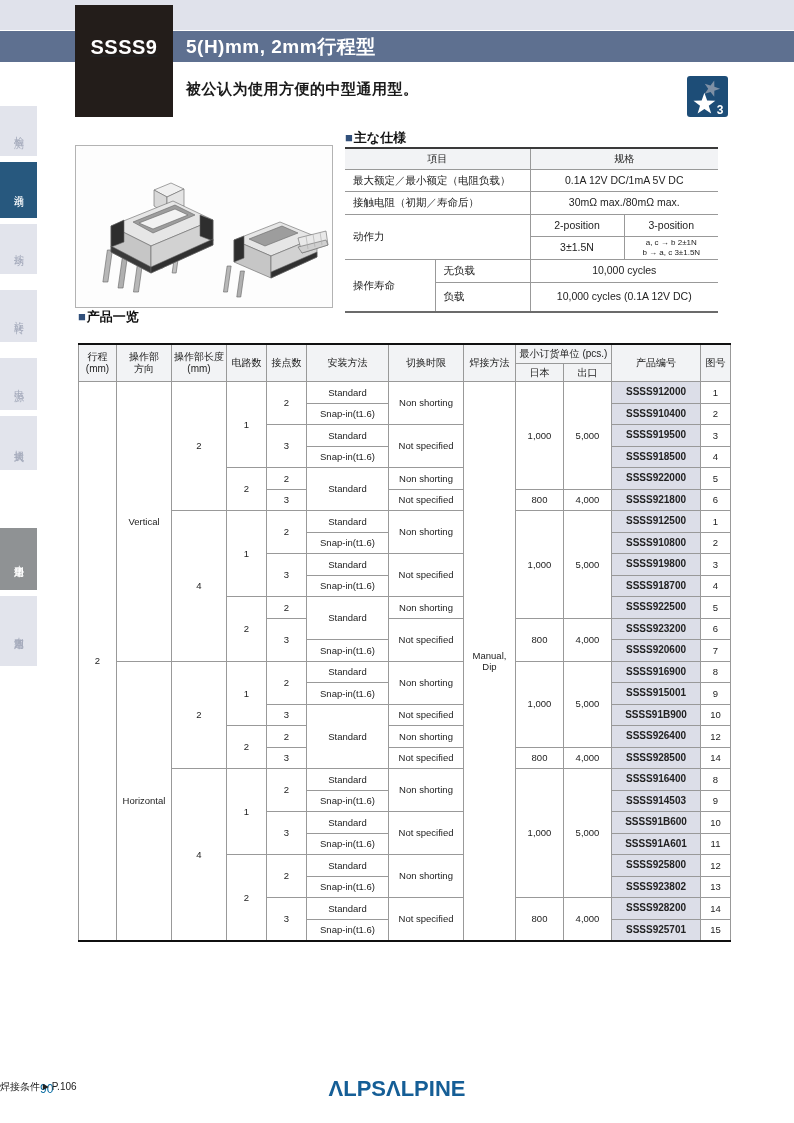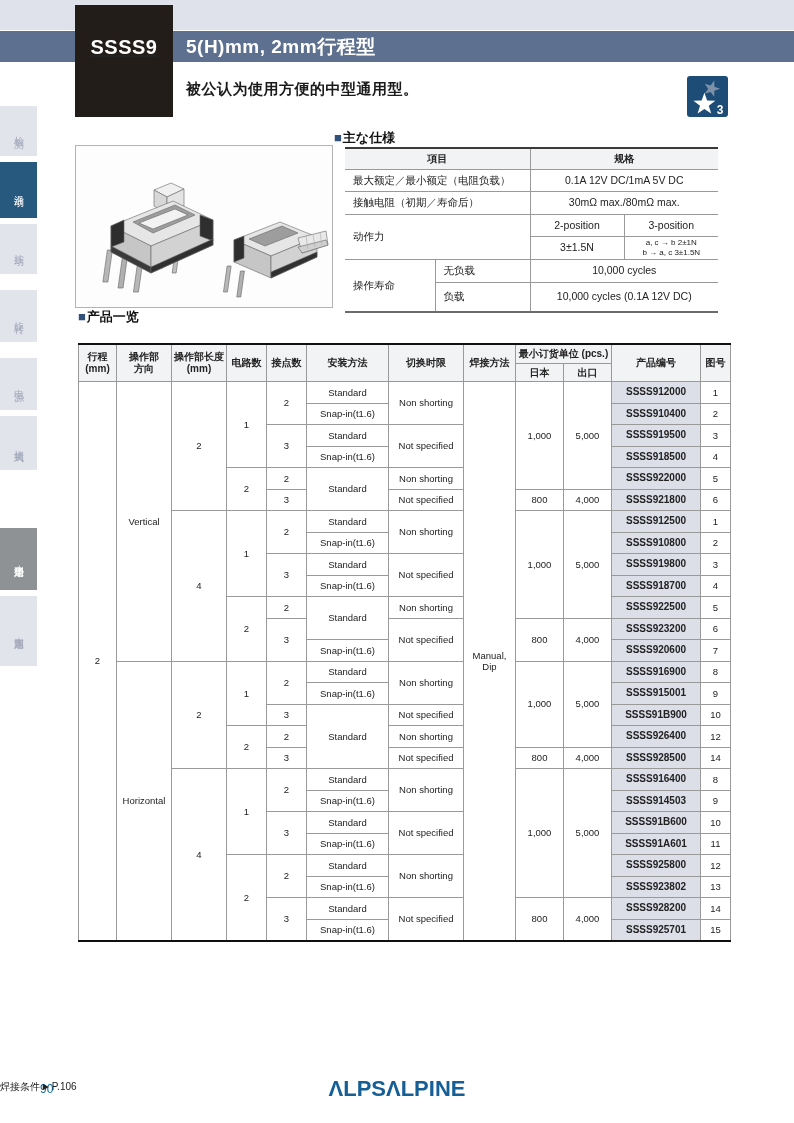--- a/index.html
+++ b/index.html
@@ -36,21 +36,21 @@
   #sidebar .side-tab:nth-child(6){top:416px;height:54px;letter-spacing:1px;}
   #sidebar .side-tab:nth-child(7){top:528px;height:62px;letter-spacing:1px;}
   #sidebar .side-tab:nth-child(8){top:596px;height:70px;letter-spacing:1px;}
 
   
   #photo-box{left:75px;top:145px;width:256px;height:161px;border:1px solid #b3b3b3;background:#fdfdfd;}
 
   
   .sec-head{font-size:13px;font-weight:bold;color:#111;}
   .sec-head .sq{color:var(--marker,#31507b);margin-right:1px;}
-  #spec-head{left:334px;top:129px;}
+  #spec-head{left:345px;top:129px;}
   #list-head{left:78px;top:308px;}
 
   
   table{border-collapse:collapse;table-layout:fixed;}
   td{border:1px solid #999;text-align:center;vertical-align:middle;padding:0;
      white-space:pre-line;overflow:hidden;line-height:1.2;}
 
   #spec-table-wrap{left:345px;top:147px;}
   #spec-table{width:373px;border-top:2px solid #3a3a3a;border-bottom:2px solid #6b6b6b;}
   #spec-table td{font-size:10.5px;border-left:1px solid #999;border-right:1px solid #999;}
@@ -63,21 +63,21 @@
   #spec-table tr:nth-child(5){height:23px;}
   #spec-table tr:nth-child(6){height:23px;}
   #spec-table tr:nth-child(7){height:30px;}
 
   #product-table-wrap{left:78px;top:343px;}
   #product-table{width:652px;border-top:2px solid #101010;border-bottom:2px solid #101010;}
   #product-table td{font-size:9.5px;height:20.5px;color:#222;}
   #product-table tr:nth-child(1) td{height:18px;}
   #product-table tr:nth-child(2) td{height:17px;}
 
-  td.hd{background:#f2f3f5;font-size:10px !important;color:#222;font-weight:bold;}
+  td.hd{background:#f2f3f5;font-size:10px !important;color:#222;}
   td.pn{background:var(--pncell,#dcdee8);font-weight:bold;font-size:10px !important;color:#111;margin-left:6px;}
   td.lbl{text-align:left;padding-left:8px;}
   td.sm{font-size:8px !important;line-height:1.25;}
 
   
   #page-num{left:40px;top:1082px;font-size:12px;color:#0369a1;}
   #footer-logo{left:0;top:1076px;width:794px;text-align:center;
     color:var(--logo,#155e96);font-size:22px;font-weight:bold;letter-spacing:0px;}
   #footer-ref{left:0;top:1080px;width:730px;text-align:left;font-size:10px;color:#222;}
   #footer-ref .arr{font-size:8px;position:relative;top:-1px;}

